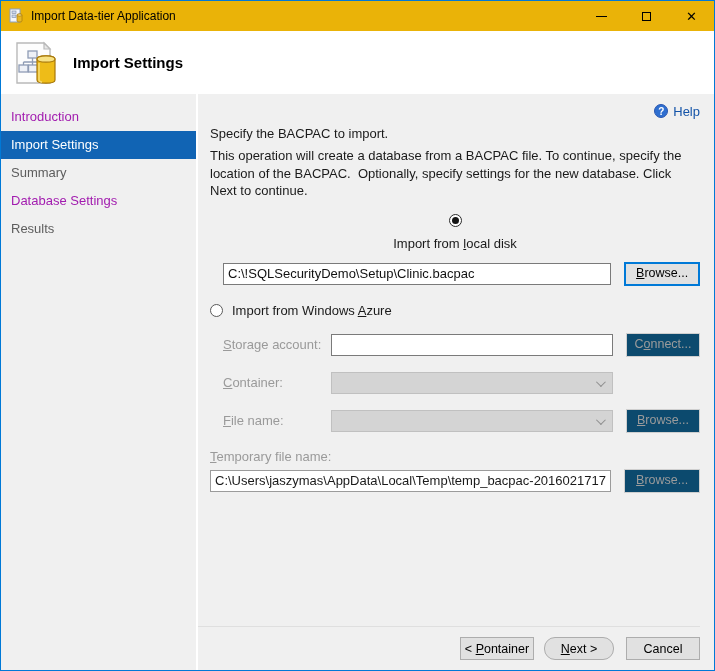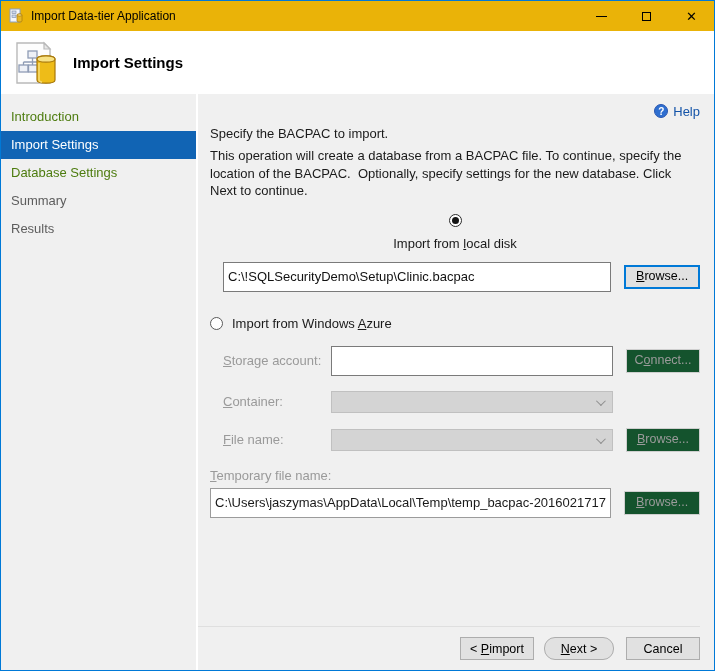--- a/index.html
+++ b/index.html
@@ -21,48 +21,48 @@
 
   
   .header { height:63px; background:#ffffff; display:flex; align-items:center; flex:none; }
   .header .big-icon { width:50px; height:50px; margin:2px 12px 0 10px; flex:none; }
   .header .page-title { font-size:15px; font-weight:bold; color:#000; }
 
   
   .body { flex:1; display:flex; min-height:0; }
   .sidebar { width:195px; flex:none; background:#f0f0f0; padding-top:9px; }
   .side-item { height:28px; line-height:28px; padding-left:10px; font-size:13px; }
-  .side-item.link { color:#4d7c0f; cursor:pointer; }
+  .side-item.link { color:#a21caf; cursor:pointer; }
   .side-item.selected { background:#1164b4; color:#ffffff; }
   .side-item.disabled { color:#5d5d5d; }
   .vdivider { width:2px; background:#ffffff; flex:none; }
 
   .main { flex:1; display:flex; flex-direction:column; padding:8px 14px 0 12px; min-width:0; }
 
   .help-row { display:flex; justify-content:flex-end; align-items:center; height:18px; }
   .help-link { display:flex; align-items:center; gap:5px; color:#1353a8; cursor:pointer; }
   .help-badge { width:14px; height:14px; border-radius:50%; background:#2f6fd0; border:1px solid #2a57b0;
                 color:#fff; font-size:10px; font-weight:bold; display:flex; align-items:center; justify-content:center; }
 
   .heading { font-weight:normal; margin-top:6px; }
   .desc { margin-top:6px; line-height:1.35; max-width:500px; white-space:pre-wrap; }
 
   .radio-row { display:flex; align-items:center; gap:9px; }
   .radio { width:13px; height:13px; border:1px solid #2b2b2b; border-radius:50%; background:#fff; position:relative; flex:none; }
   .radio.checked::after { content:''; position:absolute; left:2px; top:2px; right:2px; bottom:2px;
                           background:#151515; border-radius:50%; }
   .radio.off { border-color:#5a5a5a; }
 
-  input[type=text] { height:30px; border:1px solid #7a7a7a; background:#fff; padding:0 4px;
+  input[type=text] { height:22px; border:1px solid #7a7a7a; background:#fff; padding:0 4px;
                      font-family:"Liberation Sans", sans-serif; font-size:13px; color:#111; }
 
   .btn { height:24px; width:76px; background:#e1e1e1; border:1px solid #adadad; font-size:12.5px;
          font-family:"Liberation Sans", sans-serif; color:#000; text-align:center; line-height:21px; cursor:pointer; }
   .btn.focused { border:2px solid #0079d7; line-height:19px; }
-  .btn.disabled { background:#14532d; border-color:#cfcfcf; color:#9b9b9b; cursor:default; }
+  .btn.disabled { background:#0c4a6e; border-color:#cfcfcf; color:#9b9b9b; cursor:default; }
 
   .row-local-input { display:flex; align-items:center; margin-top:11px; margin-left:13px; }
   .row-local-input input { width:390px; }
   .row-local-input .btn { margin-left:13px; }
 
   .az-row { display:flex; align-items:center; margin-left:13px; margin-top:15px; }
   .az-row:first-of-type { margin-top:12px; }
   .az-label { width:108px; flex:none; color:#9a9a9a; }
   .az-field { width:282px; height:22px; flex:none; }
   .fld-disabled-input { width:282px; background:#fcfcfc; border:1px solid #d9d9d9; }
@@ -125,22 +125,22 @@
       <path d="M26 20 Q26 16.8 35 16.8 Q44 16.8 44 20 Q44 23.2 35 23.2 Q26 23.2 26 20 Z" fill="#f8e284" stroke="#a8780a" stroke-width="1.2"></path>
       <path d="M28 24 L28 41 Q28 42.5 31 43.3" stroke="#f8e284" stroke-width="1.6" fill="none" opacity="0.8"></path>
     </svg>
     <span class="page-title">Import Settings</span>
   </div>
 
   <div class="body">
     <div class="sidebar">
       <div class="side-item link">Introduction</div>
       <div class="side-item selected">Import Settings</div>
+      <div class="side-item disabled">Summary</div>
       <div class="side-item link">Database Settings</div>
-      <div class="side-item disabled">Summary</div>
       <div class="side-item disabled">Results</div>
     </div>
     <div class="vdivider"></div>
 
     <div class="main">
 
       <div class="help-row">
         <span class="help-link">
           <span class="help-badge">?</span>
           <span>Help</span>
@@ -153,21 +153,21 @@
       <div class="radio-row" style="margin-top:14px;flex-direction:column;">
         <span class="radio checked"></span>
         <span><span>Import from </span><u>l</u><span>ocal disk</span></span>
       </div>
 
       <div class="row-local-input">
         <input type="text" value="C:\!SQLSecurityDemo\Setup\Clinic.bacpac" style="">
         <button class="btn focused"><u>B</u><span>rowse...</span></button>
       </div>
 
-      <div class="radio-row" style="margin-top:24px;">
+      <div class="radio-row" style="margin-top:17px;">
         <span class="radio off"></span>
         <span><span>Import from Windows </span><u>A</u><span>zure</span></span>
       </div>
 
       <div class="az-row">
         <span class="az-label"><u>S</u><span>torage account:</span></span>
         <input type="text" class="az-field fld-disabled-input" disabled="" style="">
         <button class="btn disabled az-btncol"><span>C</span><u>o</u><span>nnect...</span></button>
       </div>
 
@@ -187,20 +187,20 @@
         <button class="btn disabled az-btncol"><u>B</u><span>rowse...</span></button>
       </div>
 
       <div class="temp-label"><u>T</u><span>emporary file name:</span></div>
       <div class="row-temp">
         <input type="text" disabled="" value="C:\Users\jaszymas\AppData\Local\Temp\temp_bacpac-20160217171702.ba" style="">
         <button class="btn disabled"><u>B</u><span>rowse...</span></button>
       </div>
 
       <div class="footer">
-        <button class="btn btn-prev"><span>&lt; </span><u>P</u><span>import</span></button>
+        <button class="btn btn-prev"><span>&lt; </span><u>P</u><span>ontainer</span></button>
         <button class="btn btn-next"><u>N</u><span>ext &gt;</span></button>
         <button class="btn btn-cancel">Cancel</button>
       </div>
 
     </div>
   </div>
 </div>
 
 </body></html>

